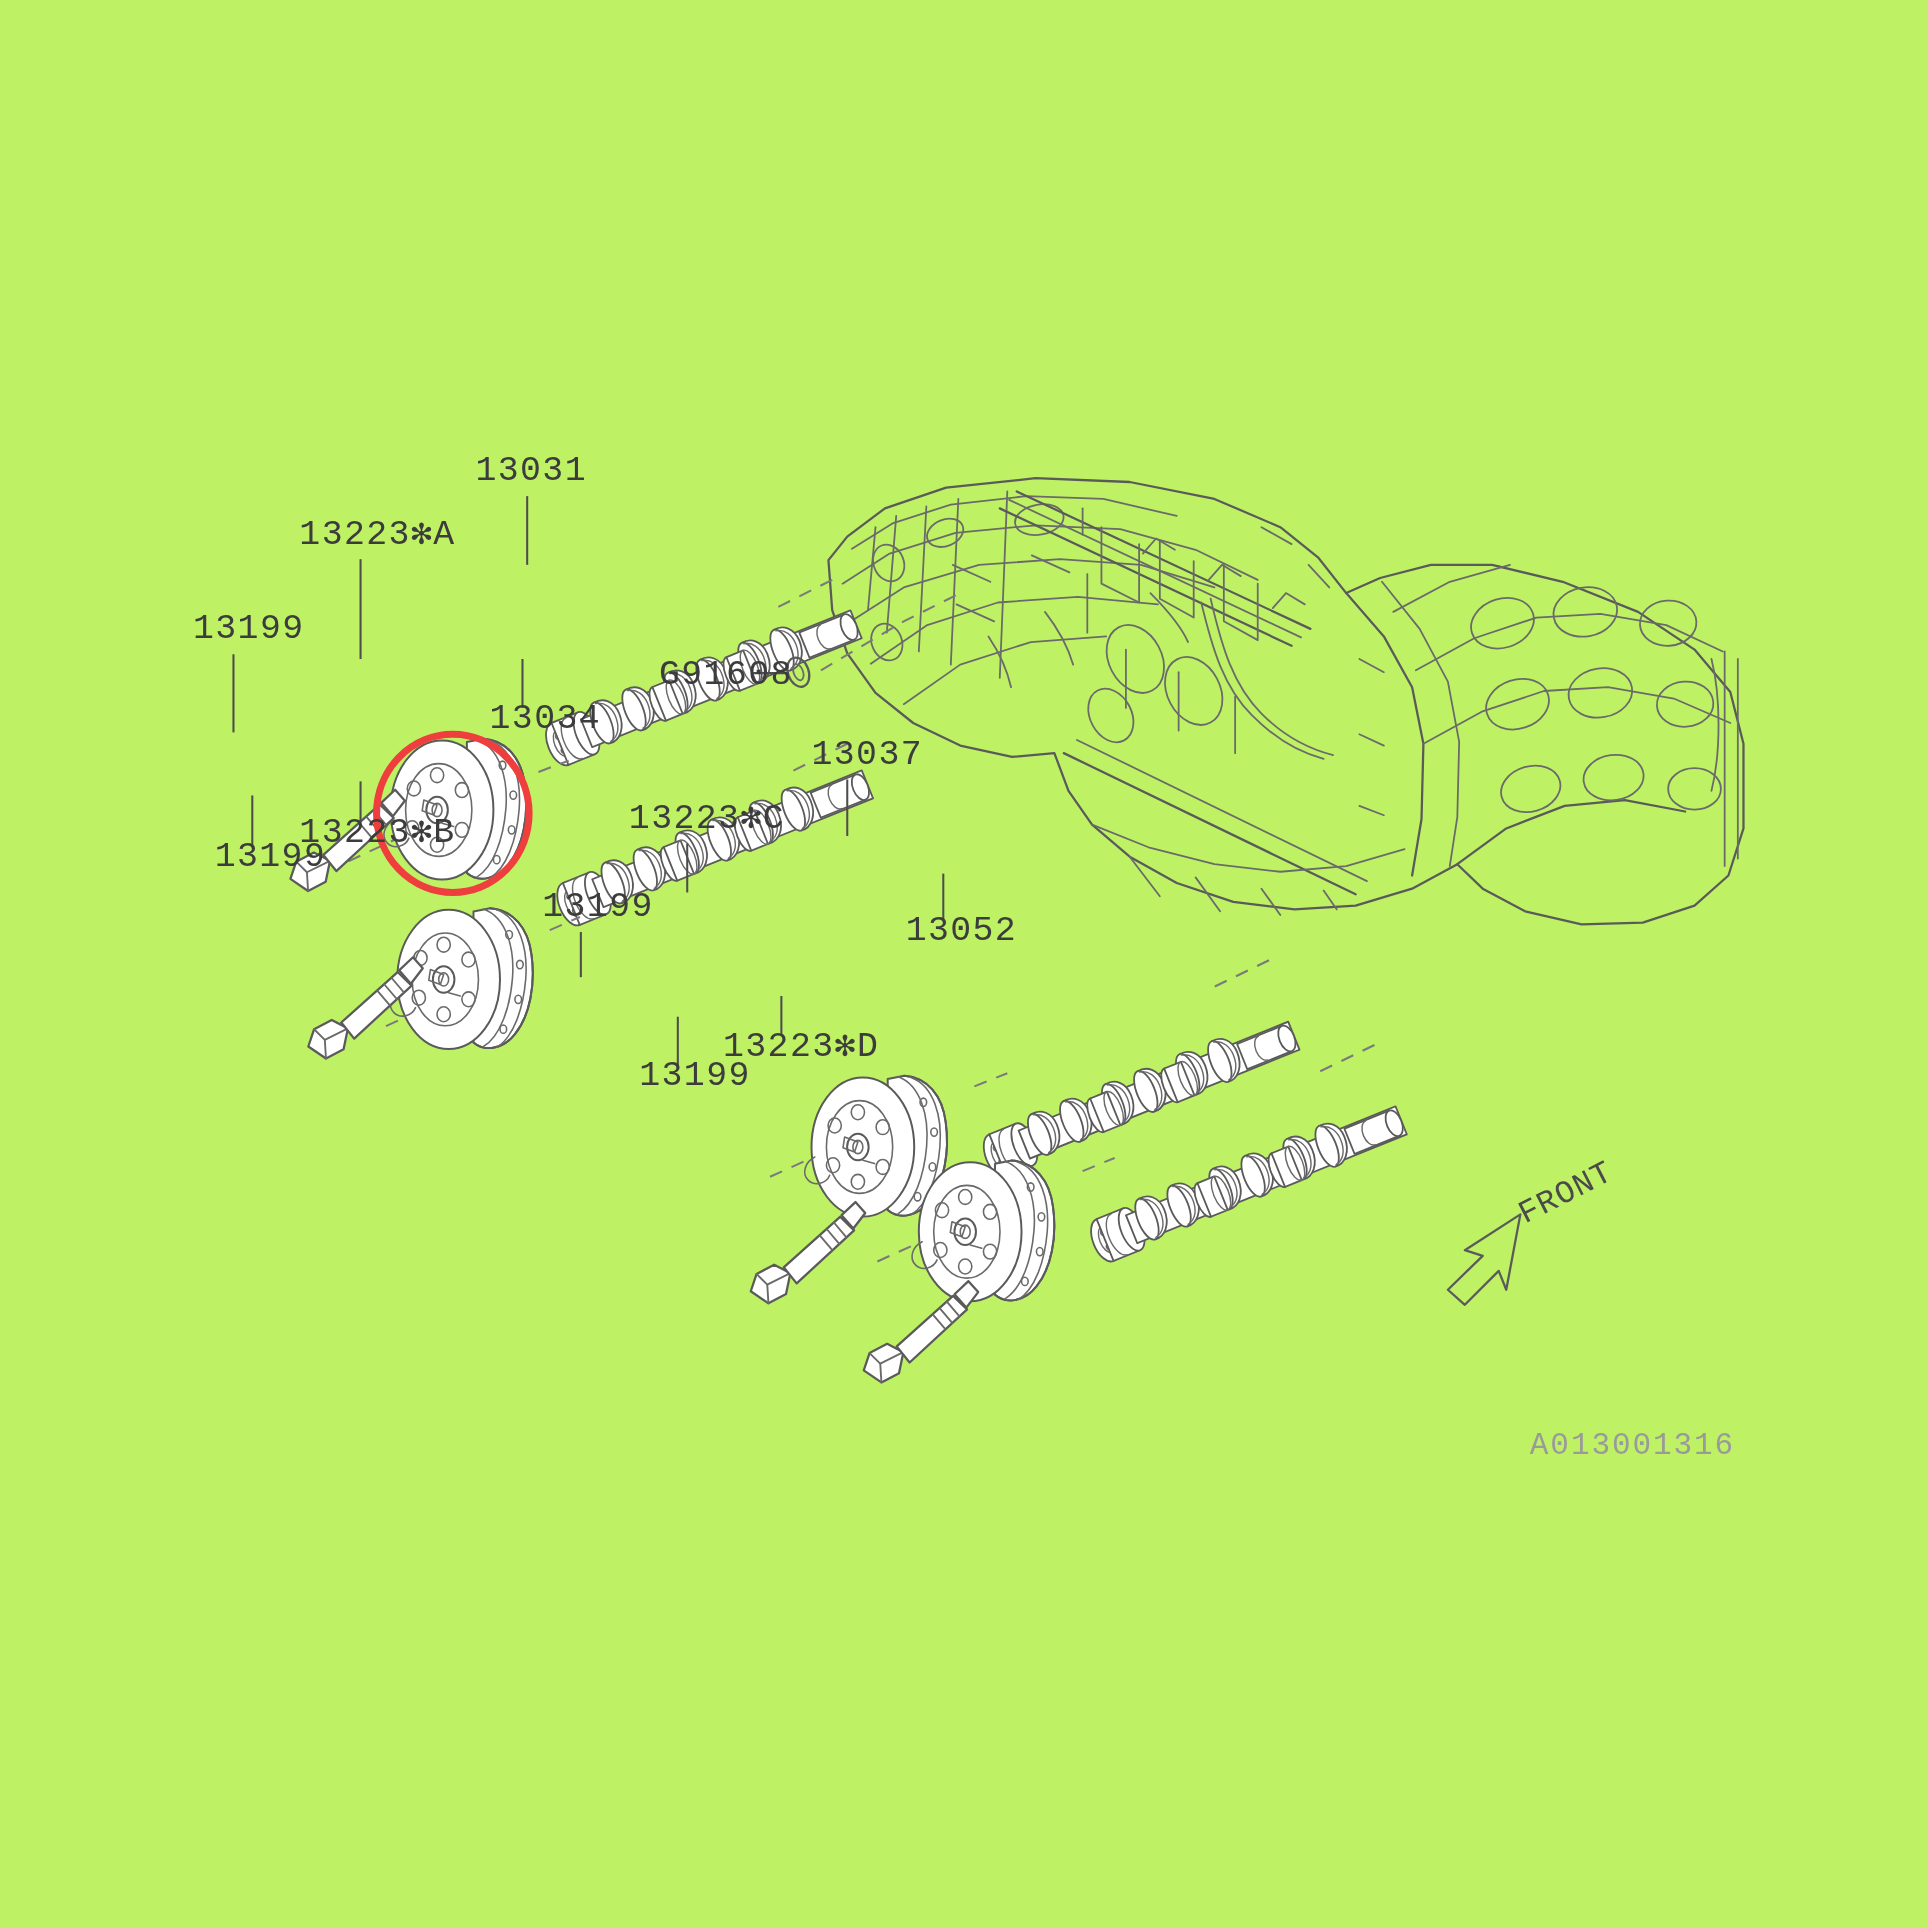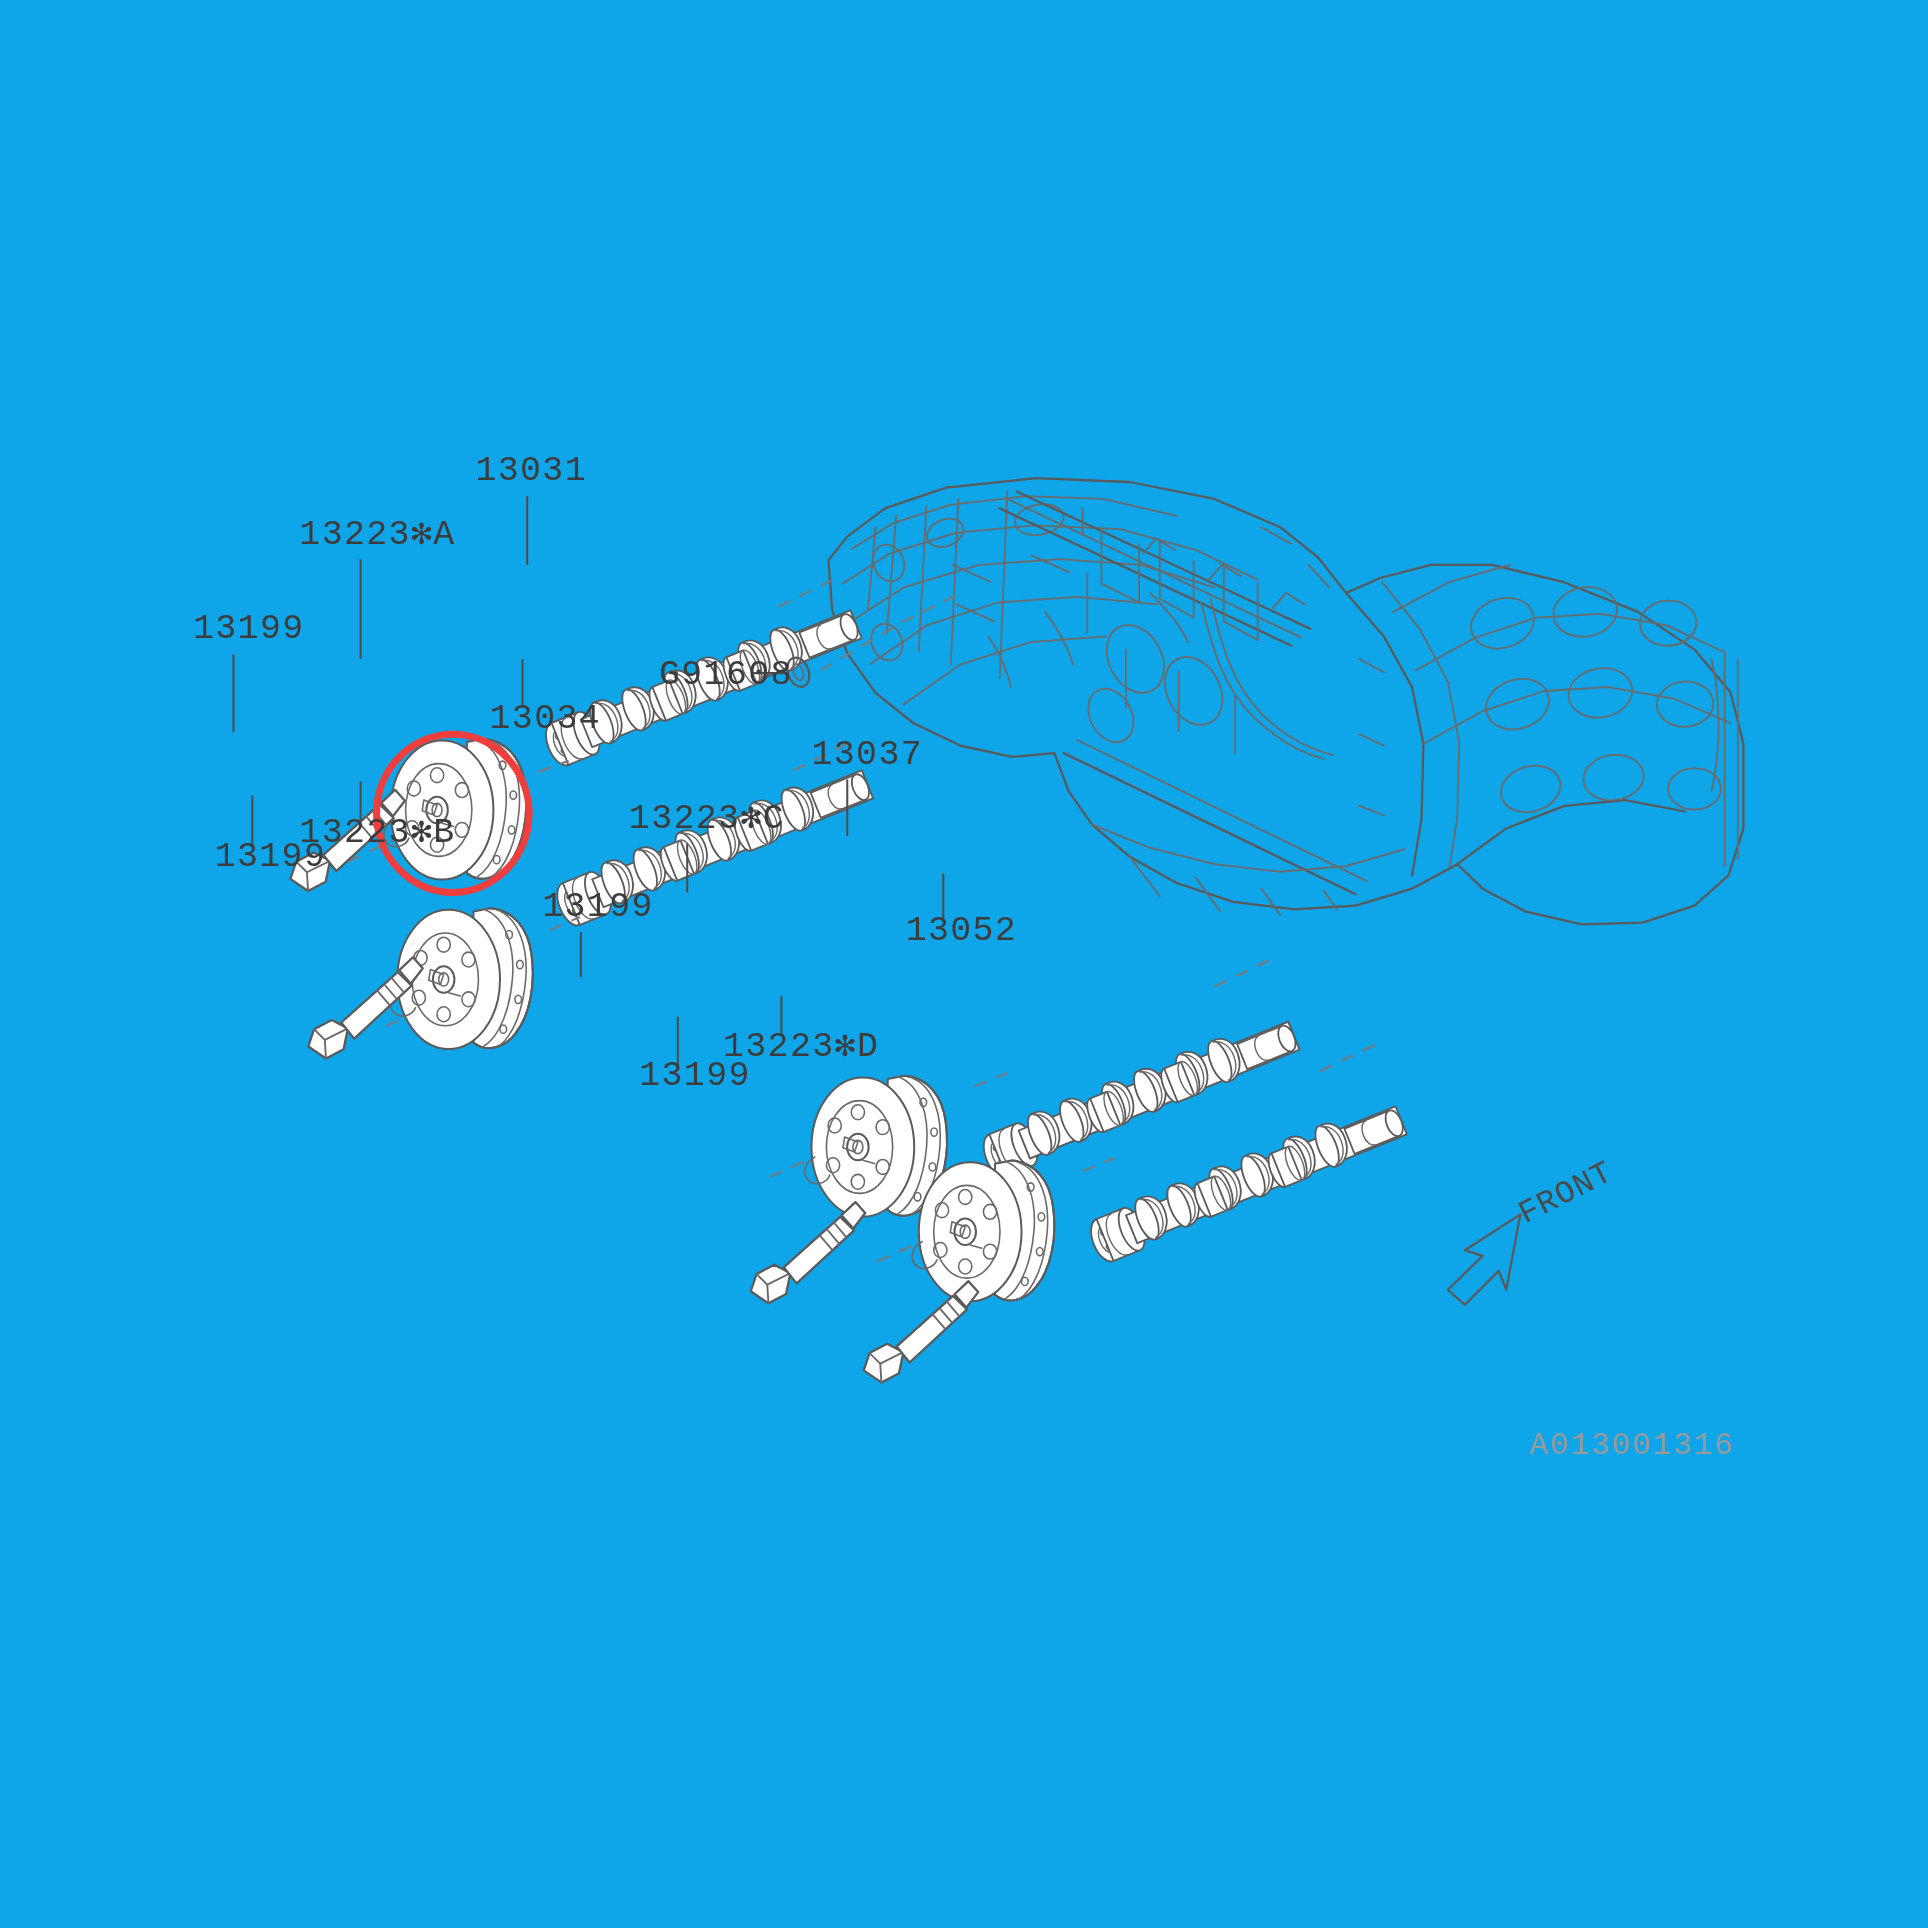--- a/index.html
+++ b/index.html
@@ -10,21 +10,21 @@
   body {
     width: 1928px;
     height: 1928px;
     font-family: "Liberation Sans", sans-serif;
     overflow: hidden;
   }
   #diagram-root {
     position: relative;
     width: 1928px;
     height: 1928px;
-    background: #0ea5e9;
+    background: #bef264;
   }
   svg.canvas {
     position: absolute;
     top: 0;
     left: 0;
     width: 1928px;
     height: 1928px;
     display: block;
   }
   .part-line {

